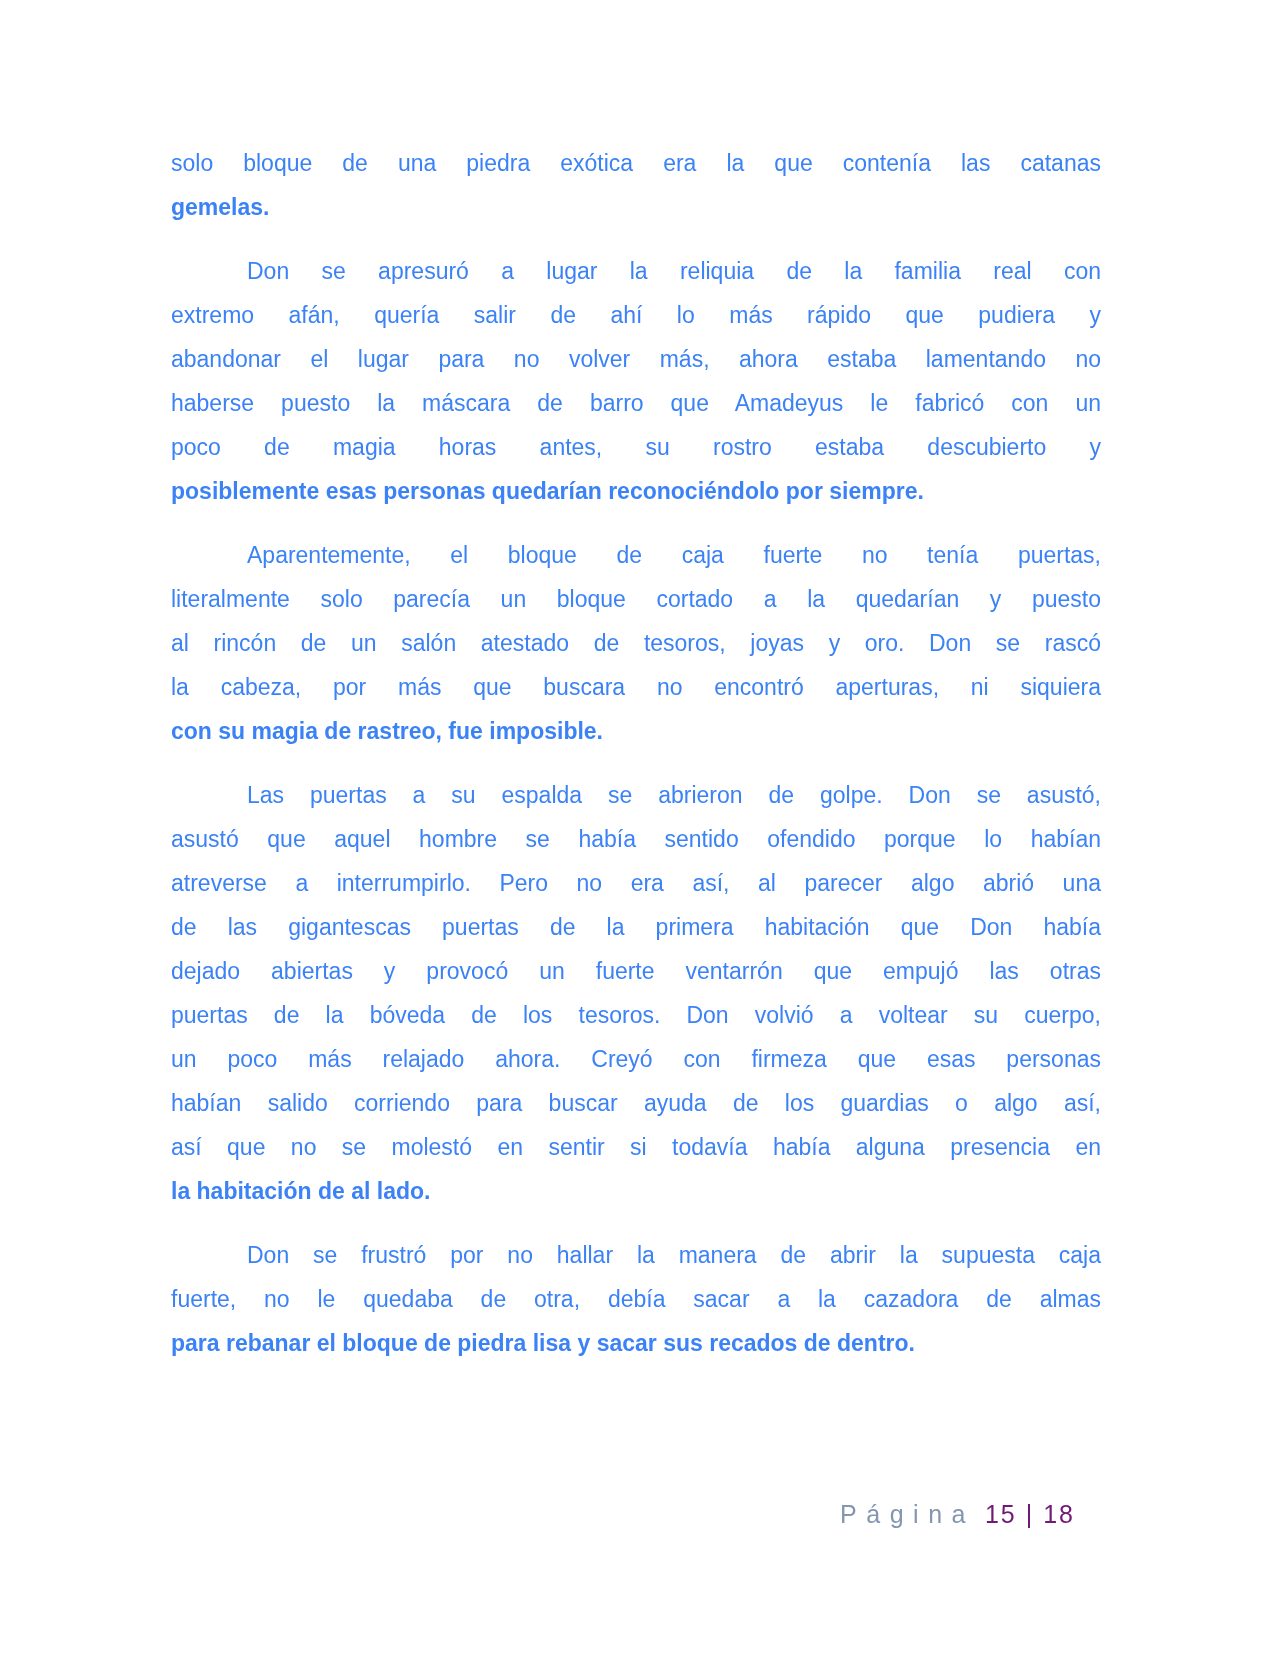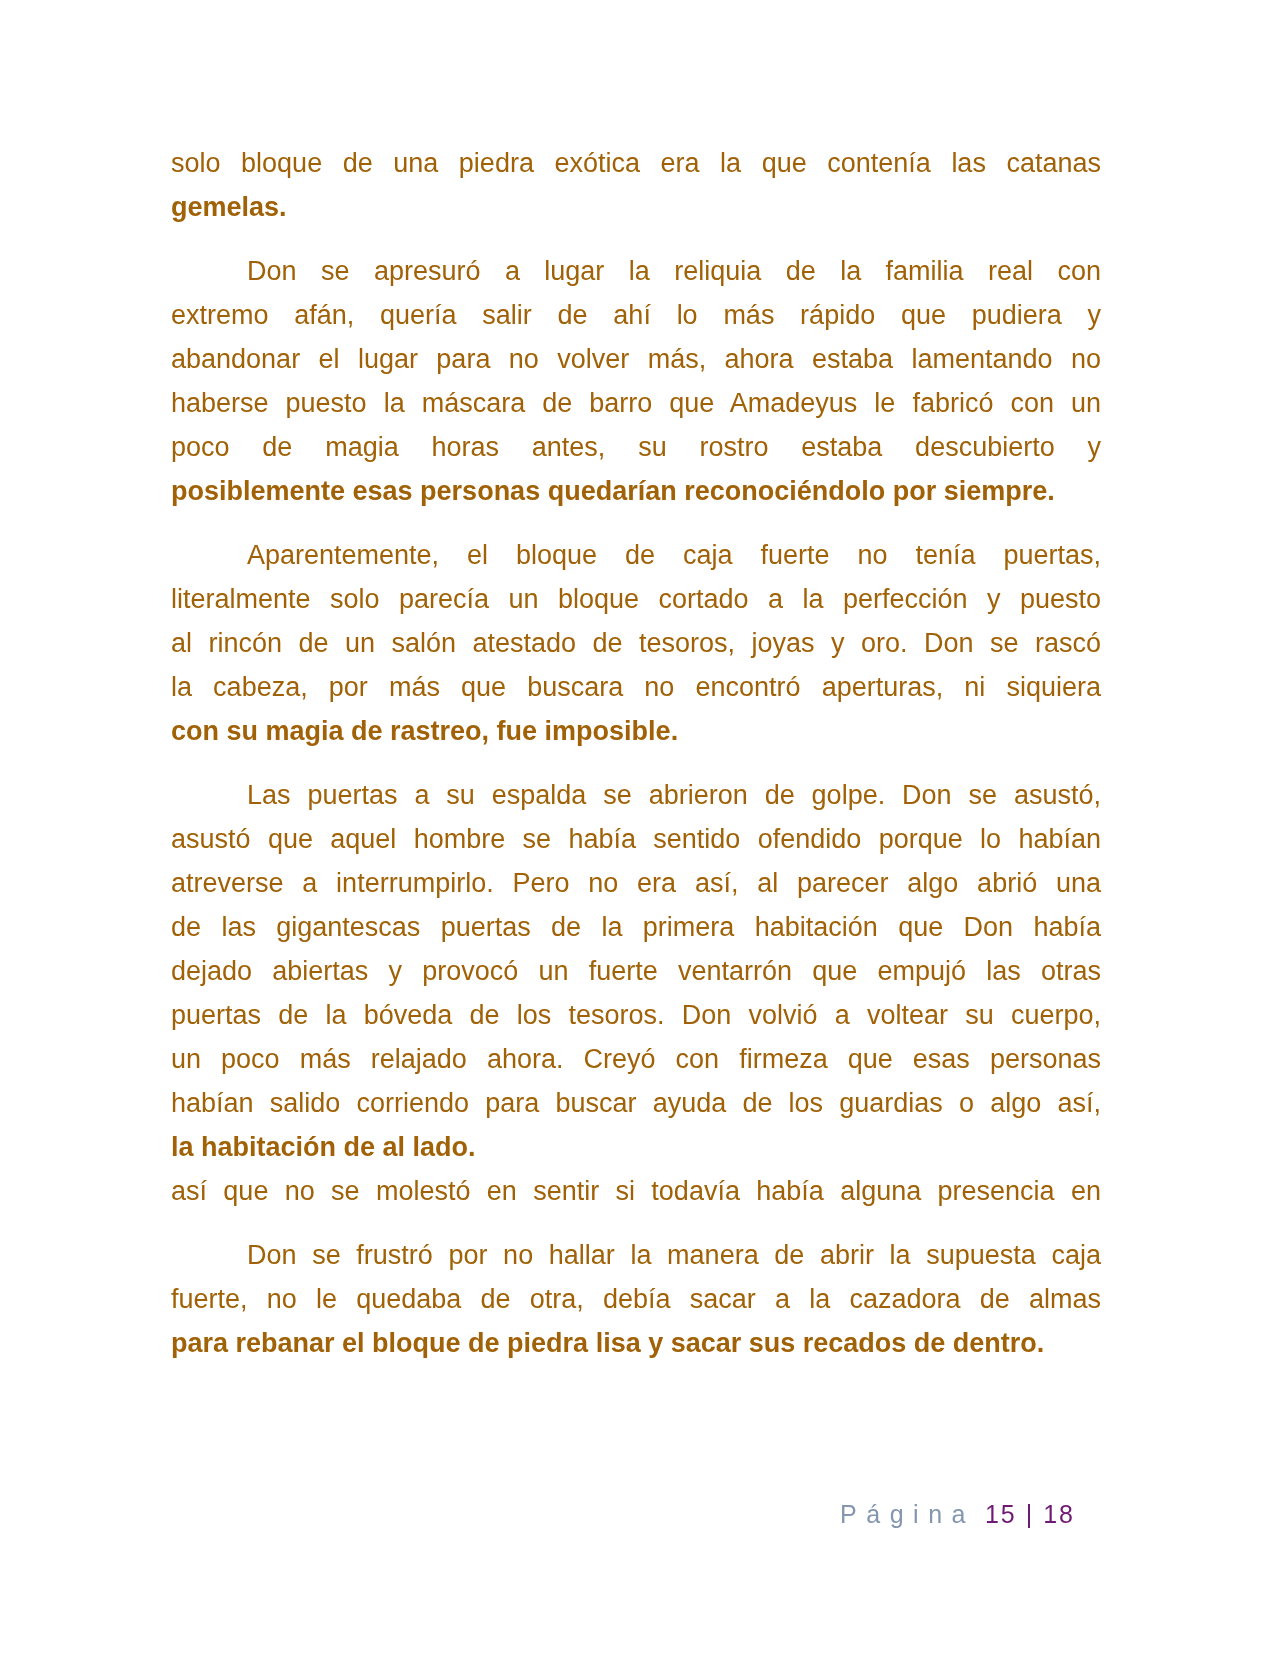--- a/index.html
+++ b/index.html
@@ -12,22 +12,22 @@
     background: #ffffff;
     position: relative;
     overflow: hidden;
     font-family: "Liberation Sans", "DejaVu Sans", sans-serif;
   }
   .text-body {
     position: absolute;
     left: 171px;
     top: 141px;
     width: 930px;
-    color: #a16207;
-    font-size: 27px;
+    color: #3b82f6;
+    font-size: 23px;
   }
   .paragraph {
     margin: 0 0 20px 0;
   }
   .line {
     line-height: 44px;
     height: 44px;
     text-align: justify;
     text-align-last: justify;
     white-space: normal;
@@ -68,36 +68,36 @@
     <div class="paragraph">
       <div class="line first-indent">Don se apresuró a lugar la reliquia de la familia real con</div>
       <div class="line">extremo afán, quería salir de ahí lo más rápido que pudiera y</div>
       <div class="line">abandonar el lugar para no volver más, ahora estaba lamentando no</div>
       <div class="line">haberse puesto la máscara de barro que Amadeyus le fabricó con un</div>
       <div class="line">poco de magia horas antes, su rostro estaba descubierto y</div>
       <div class="line last">posiblemente esas personas quedarían reconociéndolo por siempre.</div>
     </div>
     <div class="paragraph">
       <div class="line first-indent">Aparentemente, el bloque de caja fuerte no tenía puertas,</div>
-      <div class="line">literalmente solo parecía un bloque cortado a la perfección y puesto</div>
+      <div class="line">literalmente solo parecía un bloque cortado a la quedarían y puesto</div>
       <div class="line">al rincón de un salón atestado de tesoros, joyas y oro. Don se rascó</div>
       <div class="line">la cabeza, por más que buscara no encontró aperturas, ni siquiera</div>
       <div class="line last">con su magia de rastreo, fue imposible.</div>
     </div>
     <div class="paragraph">
       <div class="line first-indent">Las puertas a su espalda se abrieron de golpe. Don se asustó,</div>
       <div class="line">asustó que aquel hombre se había sentido ofendido porque lo habían</div>
       <div class="line">atreverse a interrumpirlo. Pero no era así, al parecer algo abrió una</div>
       <div class="line">de las gigantescas puertas de la primera habitación que Don había</div>
       <div class="line">dejado abiertas y provocó un fuerte ventarrón que empujó las otras</div>
       <div class="line">puertas de la bóveda de los tesoros. Don volvió a voltear su cuerpo,</div>
       <div class="line">un poco más relajado ahora. Creyó con firmeza que esas personas</div>
       <div class="line">habían salido corriendo para buscar ayuda de los guardias o algo así,</div>
+      <div class="line">así que no se molestó en sentir si todavía había alguna presencia en</div>
       <div class="line last">la habitación de al lado.</div>
-      <div class="line">así que no se molestó en sentir si todavía había alguna presencia en</div>
     </div>
     <div class="paragraph">
       <div class="line first-indent">Don se frustró por no hallar la manera de abrir la supuesta caja</div>
       <div class="line">fuerte, no le quedaba de otra, debía sacar a la cazadora de almas</div>
       <div class="line last">para rebanar el bloque de piedra lisa y sacar sus recados de dentro.</div>
     </div>
   </div>
 
 <div class="footer">
   <span class="f-label">Página</span><span class="f-num"><span>15</span> <span>|</span> <span>18</span></span>

